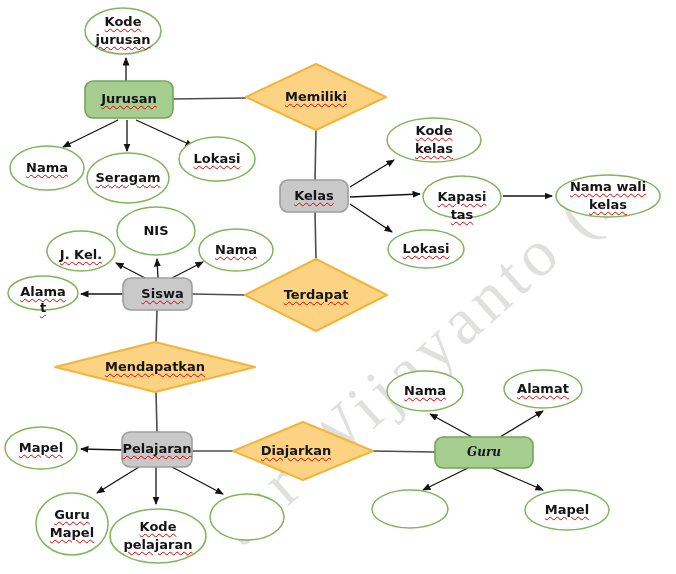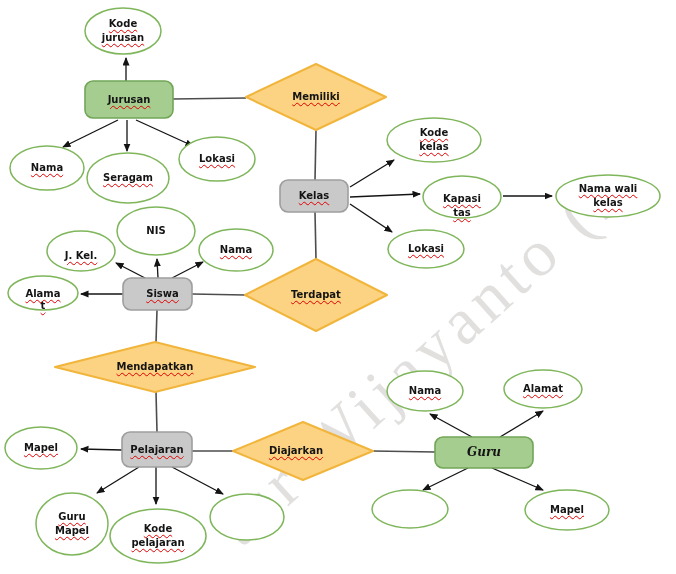--- a/index.html
+++ b/index.html
@@ -1,20 +1,20 @@
 <!DOCTYPE html>
 <html><head>
 <meta charset="utf-8">
 <style>
   html,body{margin:0;padding:0;background:#fff;}
   #stage{position:relative;width:676px;height:574px;background:#ffffff;overflow:hidden;
          font-family:"DejaVu Sans",sans-serif;}
   #diagram-svg{position:absolute;left:0;top:0;}
   .lbl{position:absolute;display:flex;align-items:center;justify-content:center;
-       text-align:center;font-weight:bold;font-size:10px;color:#141414;
+       text-align:center;font-weight:bold;font-size:13px;color:#141414;
        line-height:1.4;white-space:pre-line;pointer-events:none;}
   .sq{text-decoration-line:underline;text-decoration-style:wavy;
       text-decoration-color:#e10000;text-decoration-thickness:1px;
       text-underline-offset:2px;}
   .it{font-style:italic;font-family:"DejaVu Serif",serif;font-size:12px;}
   .watermark{position:absolute;left:200px;top:505px;transform:rotate(-42deg);
              transform-origin:0 0;font-family:"Liberation Serif",serif;
              font-size:66px;letter-spacing:6px;white-space:nowrap;
              color:rgba(125,115,105,0.22);pointer-events:none;}
 </style>

